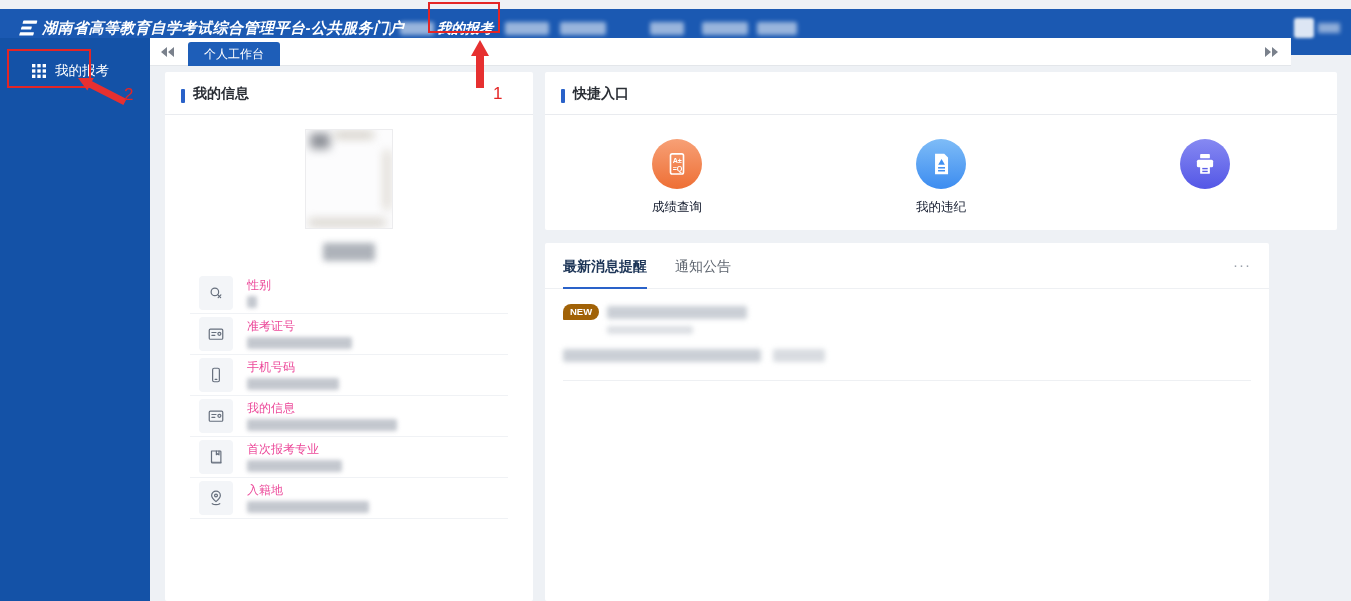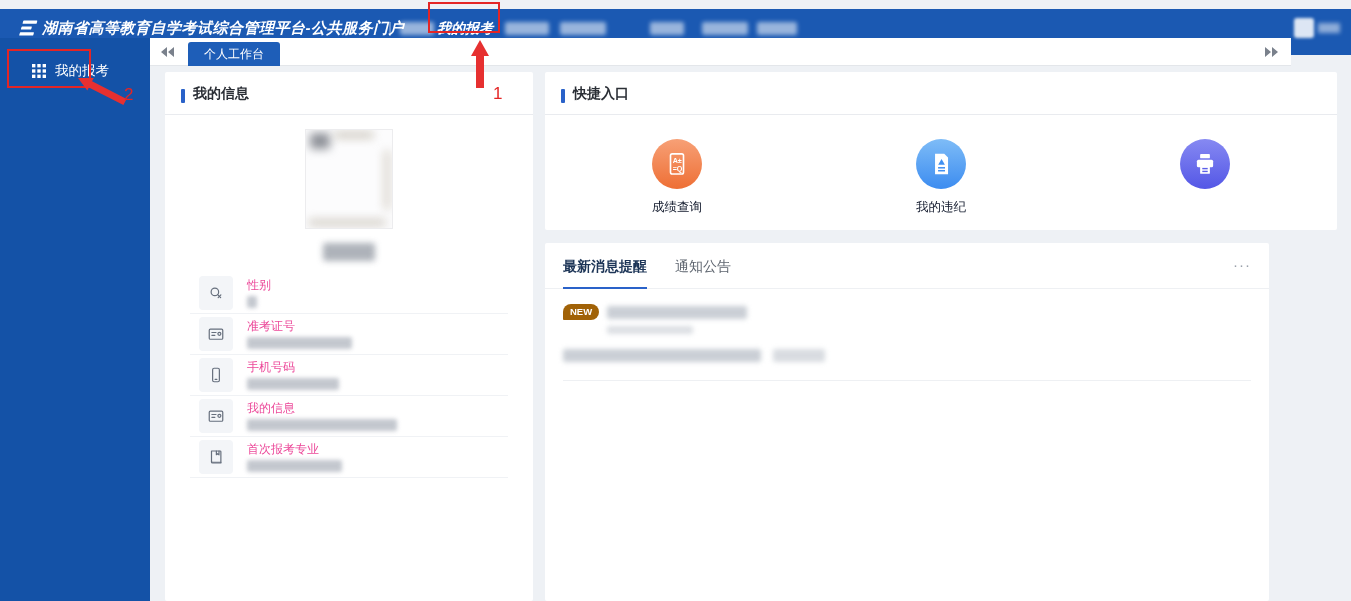--- a/index.html
+++ b/index.html
@@ -219,20 +219,33 @@
               <path d="M6 17.5 A1.5 1.5 0 0 0 7.5 19 H18.5"></path>
               <path d="M12.5 4 V9 l1.8 -1.4 L16 9 V4"></path>
             </svg>
         </span>
         <span class="field-text">
           <div class="field-label">首次报考专业</div>
           <div class="field-value-blur" style="width:95px;"></div>
         </span>
       </div>
 
+      <div class="field-row">
+        <span class="field-icon">
+          <svg width="18" height="18" viewBox="0 0 24 24" fill="none" stroke="#666f7d" stroke-width="1.6" stroke-linecap="round" stroke-linejoin="round">
+              <path d="M12 2.8 a5.8 5.8 0 0 1 5.8 5.8 c0 3.3 -3.4 6.2 -5.8 8.2 c-2.4 -2 -5.8 -4.9 -5.8 -8.2 A5.8 5.8 0 0 1 12 2.8 Z"></path>
+              <circle cx="12" cy="8.6" r="1.9"></circle>
+              <path d="M7 19.6 c2.6 1.7 7.4 1.7 10 0"></path>
+            </svg>
+        </span>
+        <span class="field-text">
+          <div class="field-label">入籍地</div>
+          <div class="field-value-blur" style="width:122px;"></div>
+        </span>
+      </div>
 
     </div>
   </div>
 
   <div class="card quick-card">
     <div class="card-head">
       <span class="head-bar"></span>
       <span class="head-title">快捷入口</span>
     </div>
     <div class="card-divider"></div>

